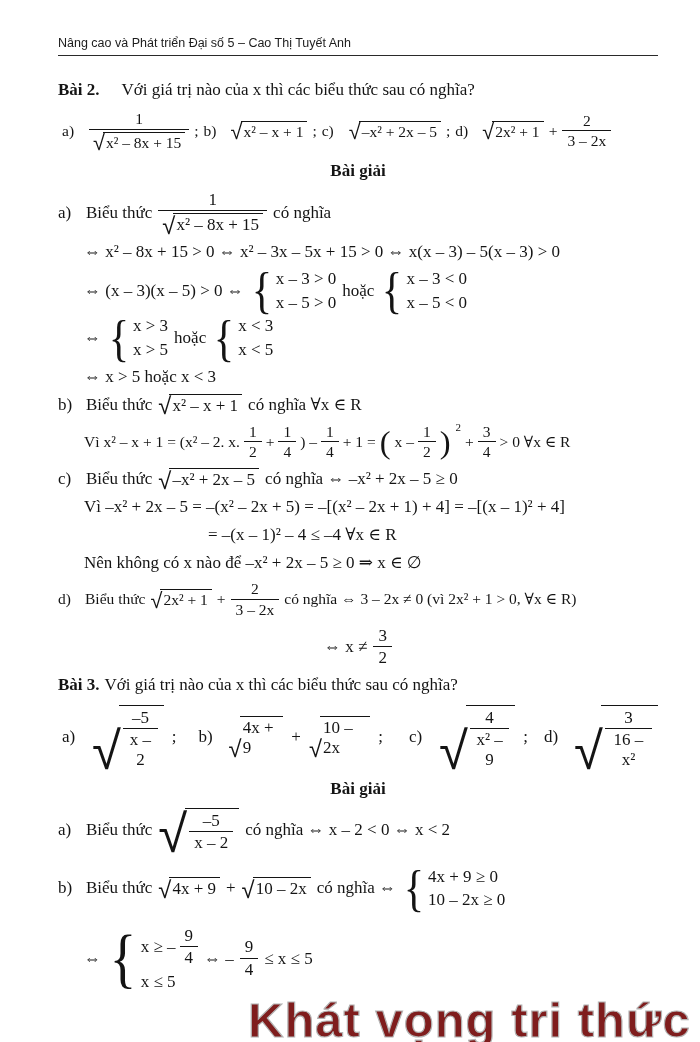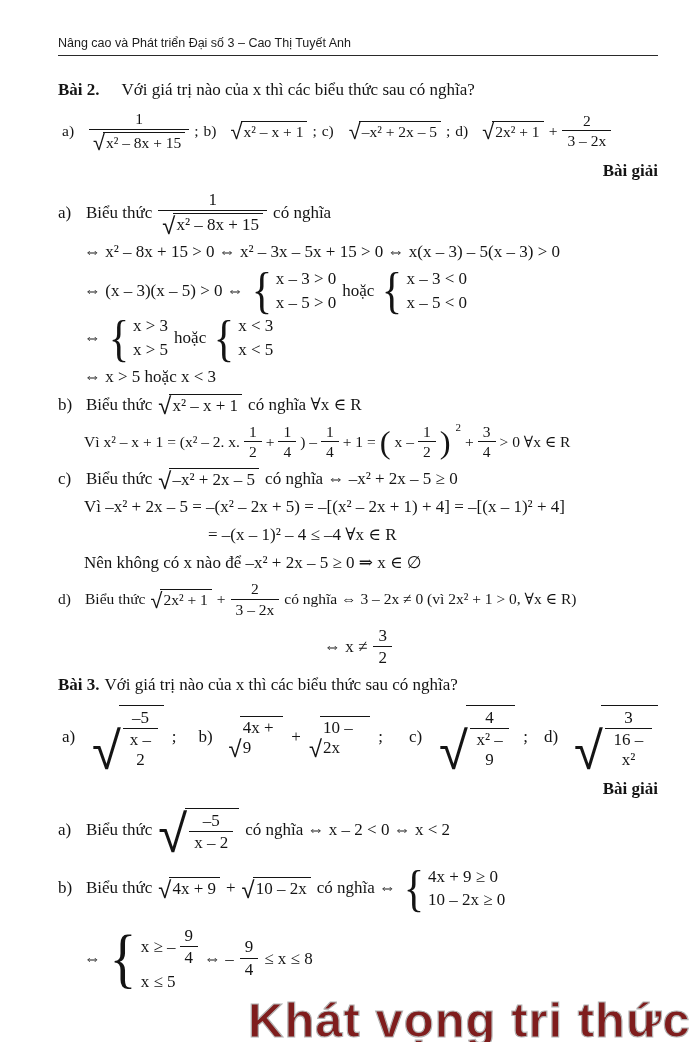--- a/index.html
+++ b/index.html
@@ -22,21 +22,21 @@
     margin-bottom:24px;
   }
 
   
   .mline { display:flex; align-items:center; gap:6px; font-size:17px; margin:7px 0; }
   .mline.compact { font-size:15.5px; gap:5px; }
   .grp { display:inline-flex; align-items:center; gap:4px; }
   .lbl { display:inline-block; min-width:22px; }
   .bold { font-weight:bold; }
   .center { justify-content:center; }
-  .sol-title { text-align:right; font-weight:bold; font-size:17px; margin:9px 0 9px 0; }
+  .sol-title { text-align:center; font-weight:bold; font-size:17px; margin:9px 0 9px 0; }
   .ind { margin-left:26px; }
   .ind2 { margin-left:150px; }
 
   
   .frac { display:inline-flex; flex-direction:column; align-items:center; vertical-align:middle; }
   .frac .num { padding:0 5px 1px 5px; text-align:center; line-height:1.15; }
   .frac .den { border-top:1.4px solid #141414; padding:1px 5px 0 5px; text-align:center; line-height:1.15; }
   .frac .den-wrap { border-top:1.4px solid #141414; padding:2px 4px 0 4px; display:flex; }
 
   
@@ -73,21 +73,21 @@
 </style>
 </head>
 <body>
 
 <div class="page">
 
   <div class="wm-slogan">Khát vọng tri thức</div>
 
   <div class="content">
 
-    <div class="header">Nâng cao và Phát triển Đại số 3 – Cao Thị Tuyết Anh</div>
+    <div class="header">Nâng cao và Phát triển Đại số 5 – Cao Thị Tuyết Anh</div>
 
     <div class="mline" style="gap:22px;">
       <span class="bold">Bài 2.</span>
       <span>Với giá trị nào của x thì các biểu thức sau có nghĩa?</span>
     </div>
 
     <div class="mline compact" style="margin:10px 0 2px 4px;">
       <span class="lbl">a)</span>
       <span class="frac">
         <span class="num">1</span>
@@ -366,17 +366,17 @@
             </span>
           </span>
           <span class="crow">x ≤ 5</span>
         </span>
       </span>
       <span>⇔ –</span>
       <span class="frac">
         <span class="num">9</span>
         <span class="den">4</span>
       </span>
-      <span>≤ x ≤ 8</span>
+      <span>≤ x ≤ 5</span>
     </div>
 
   </div>
 </div>
 
 </body></html>

